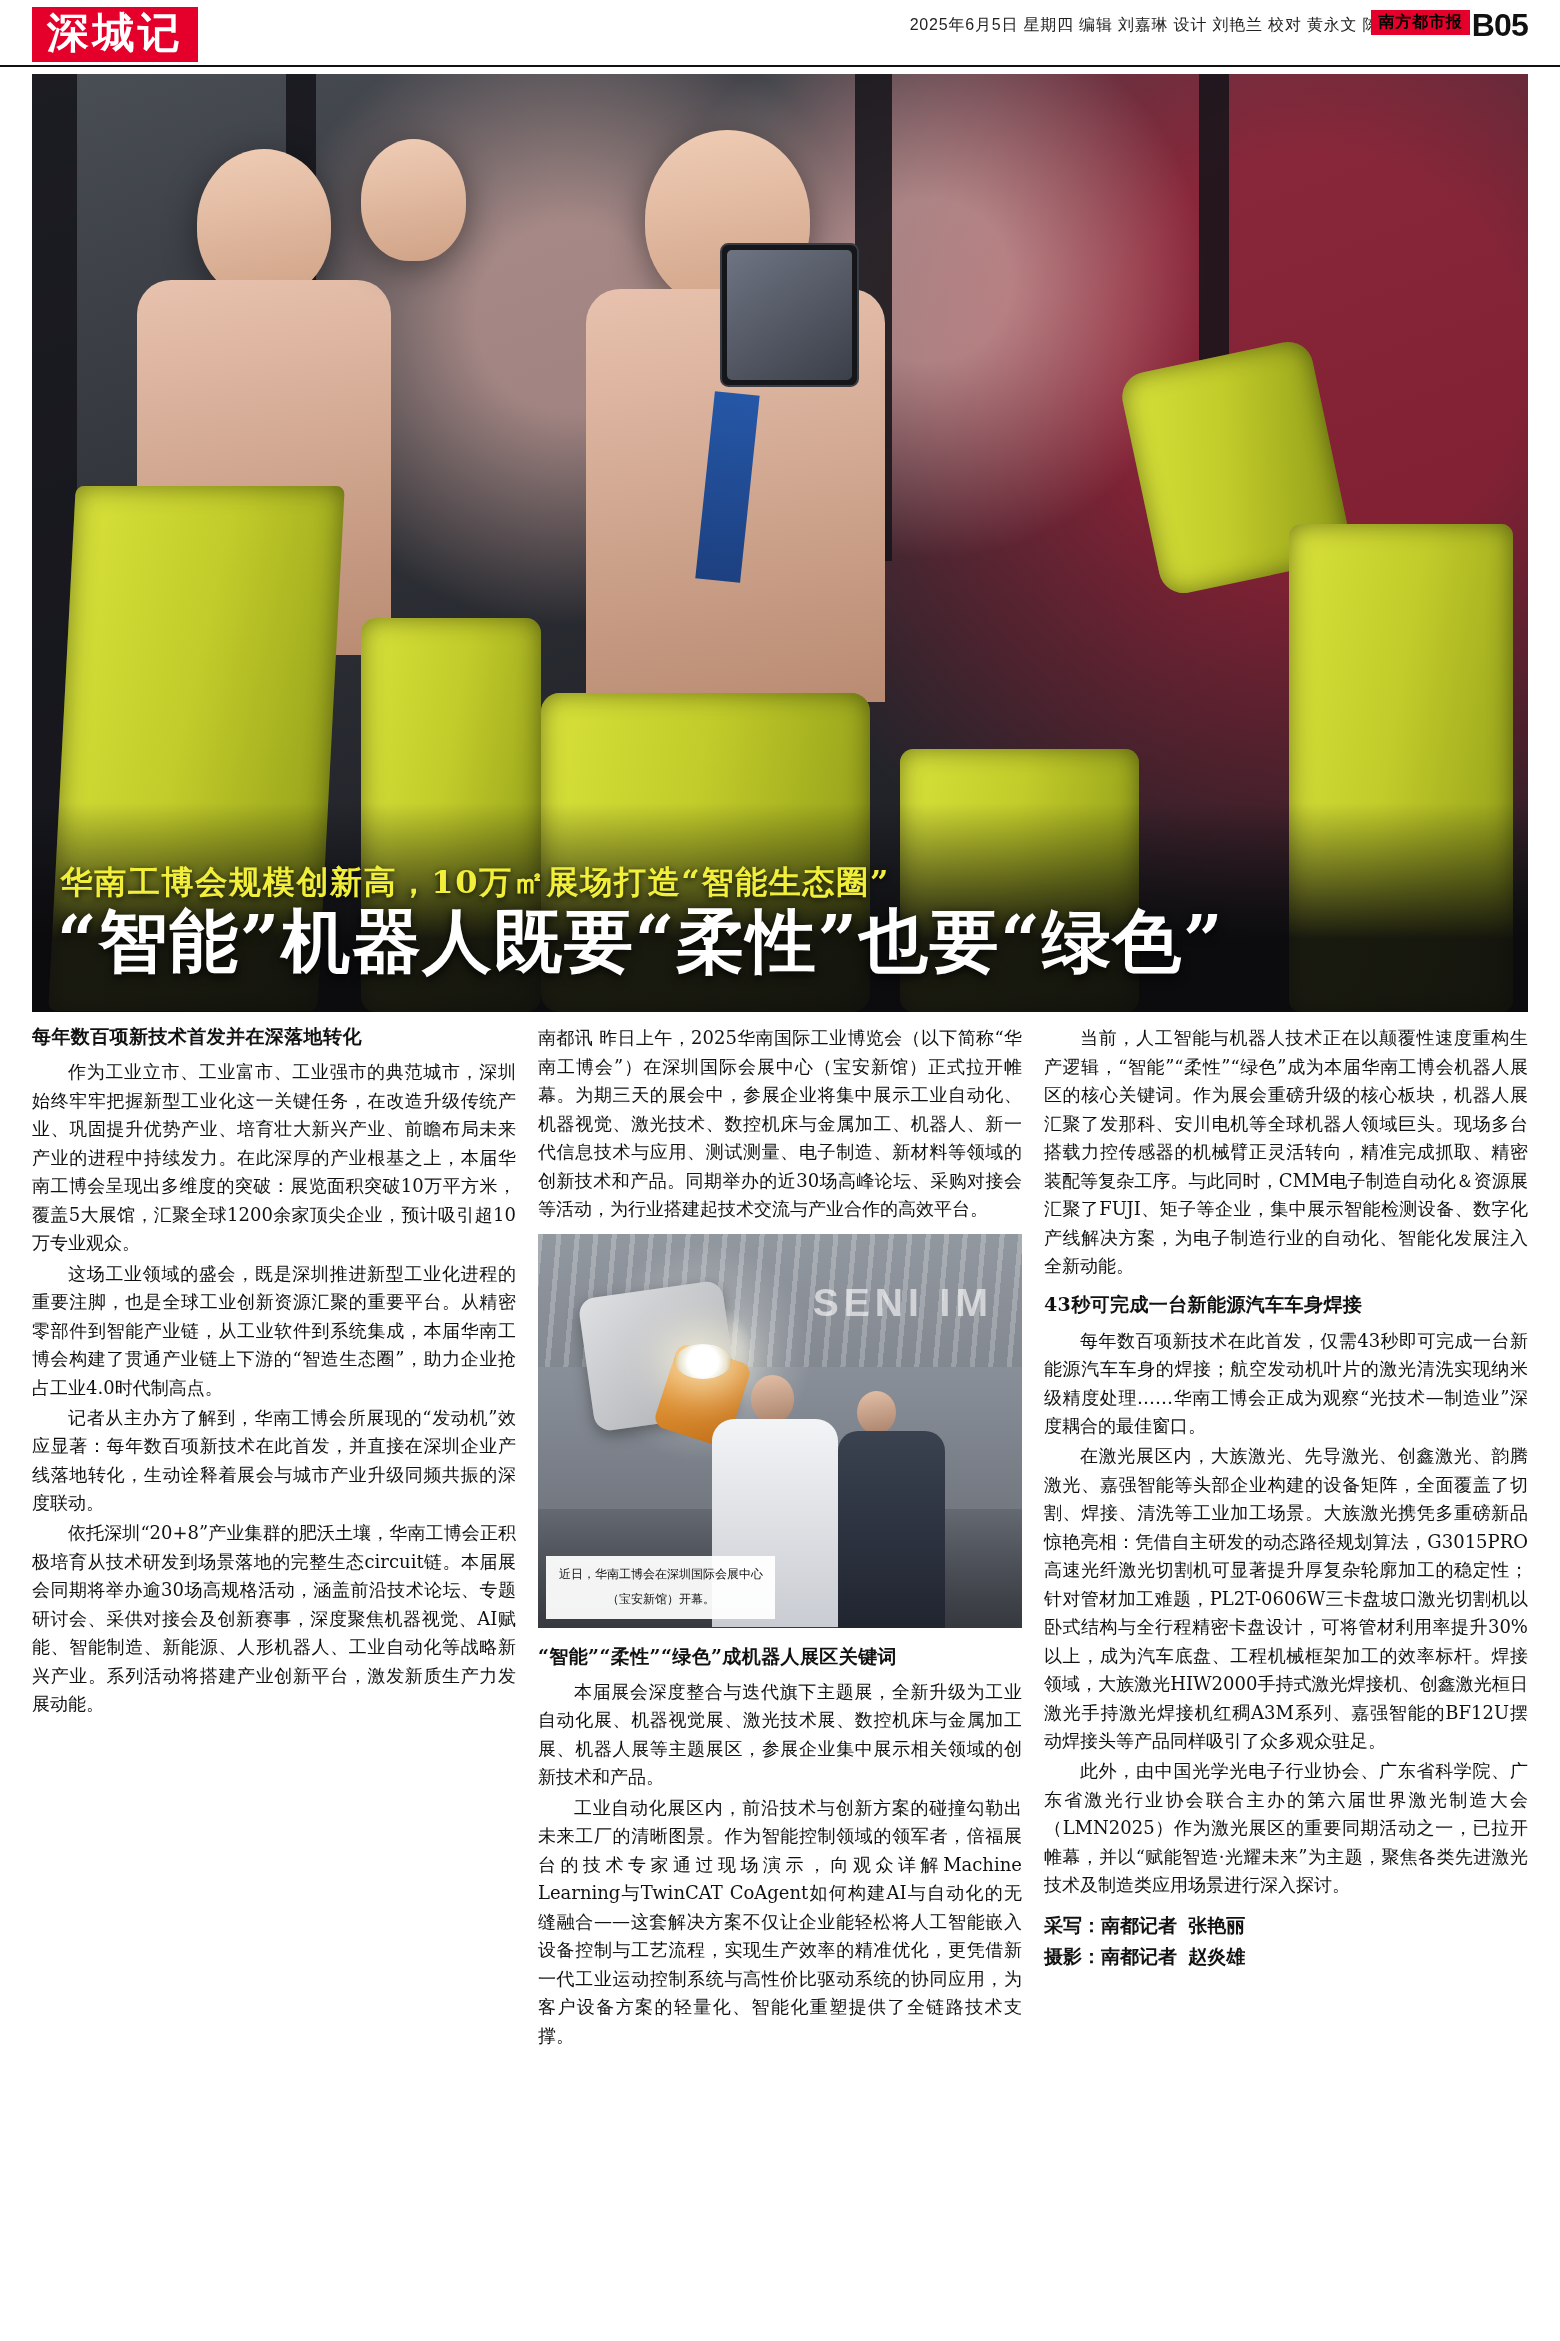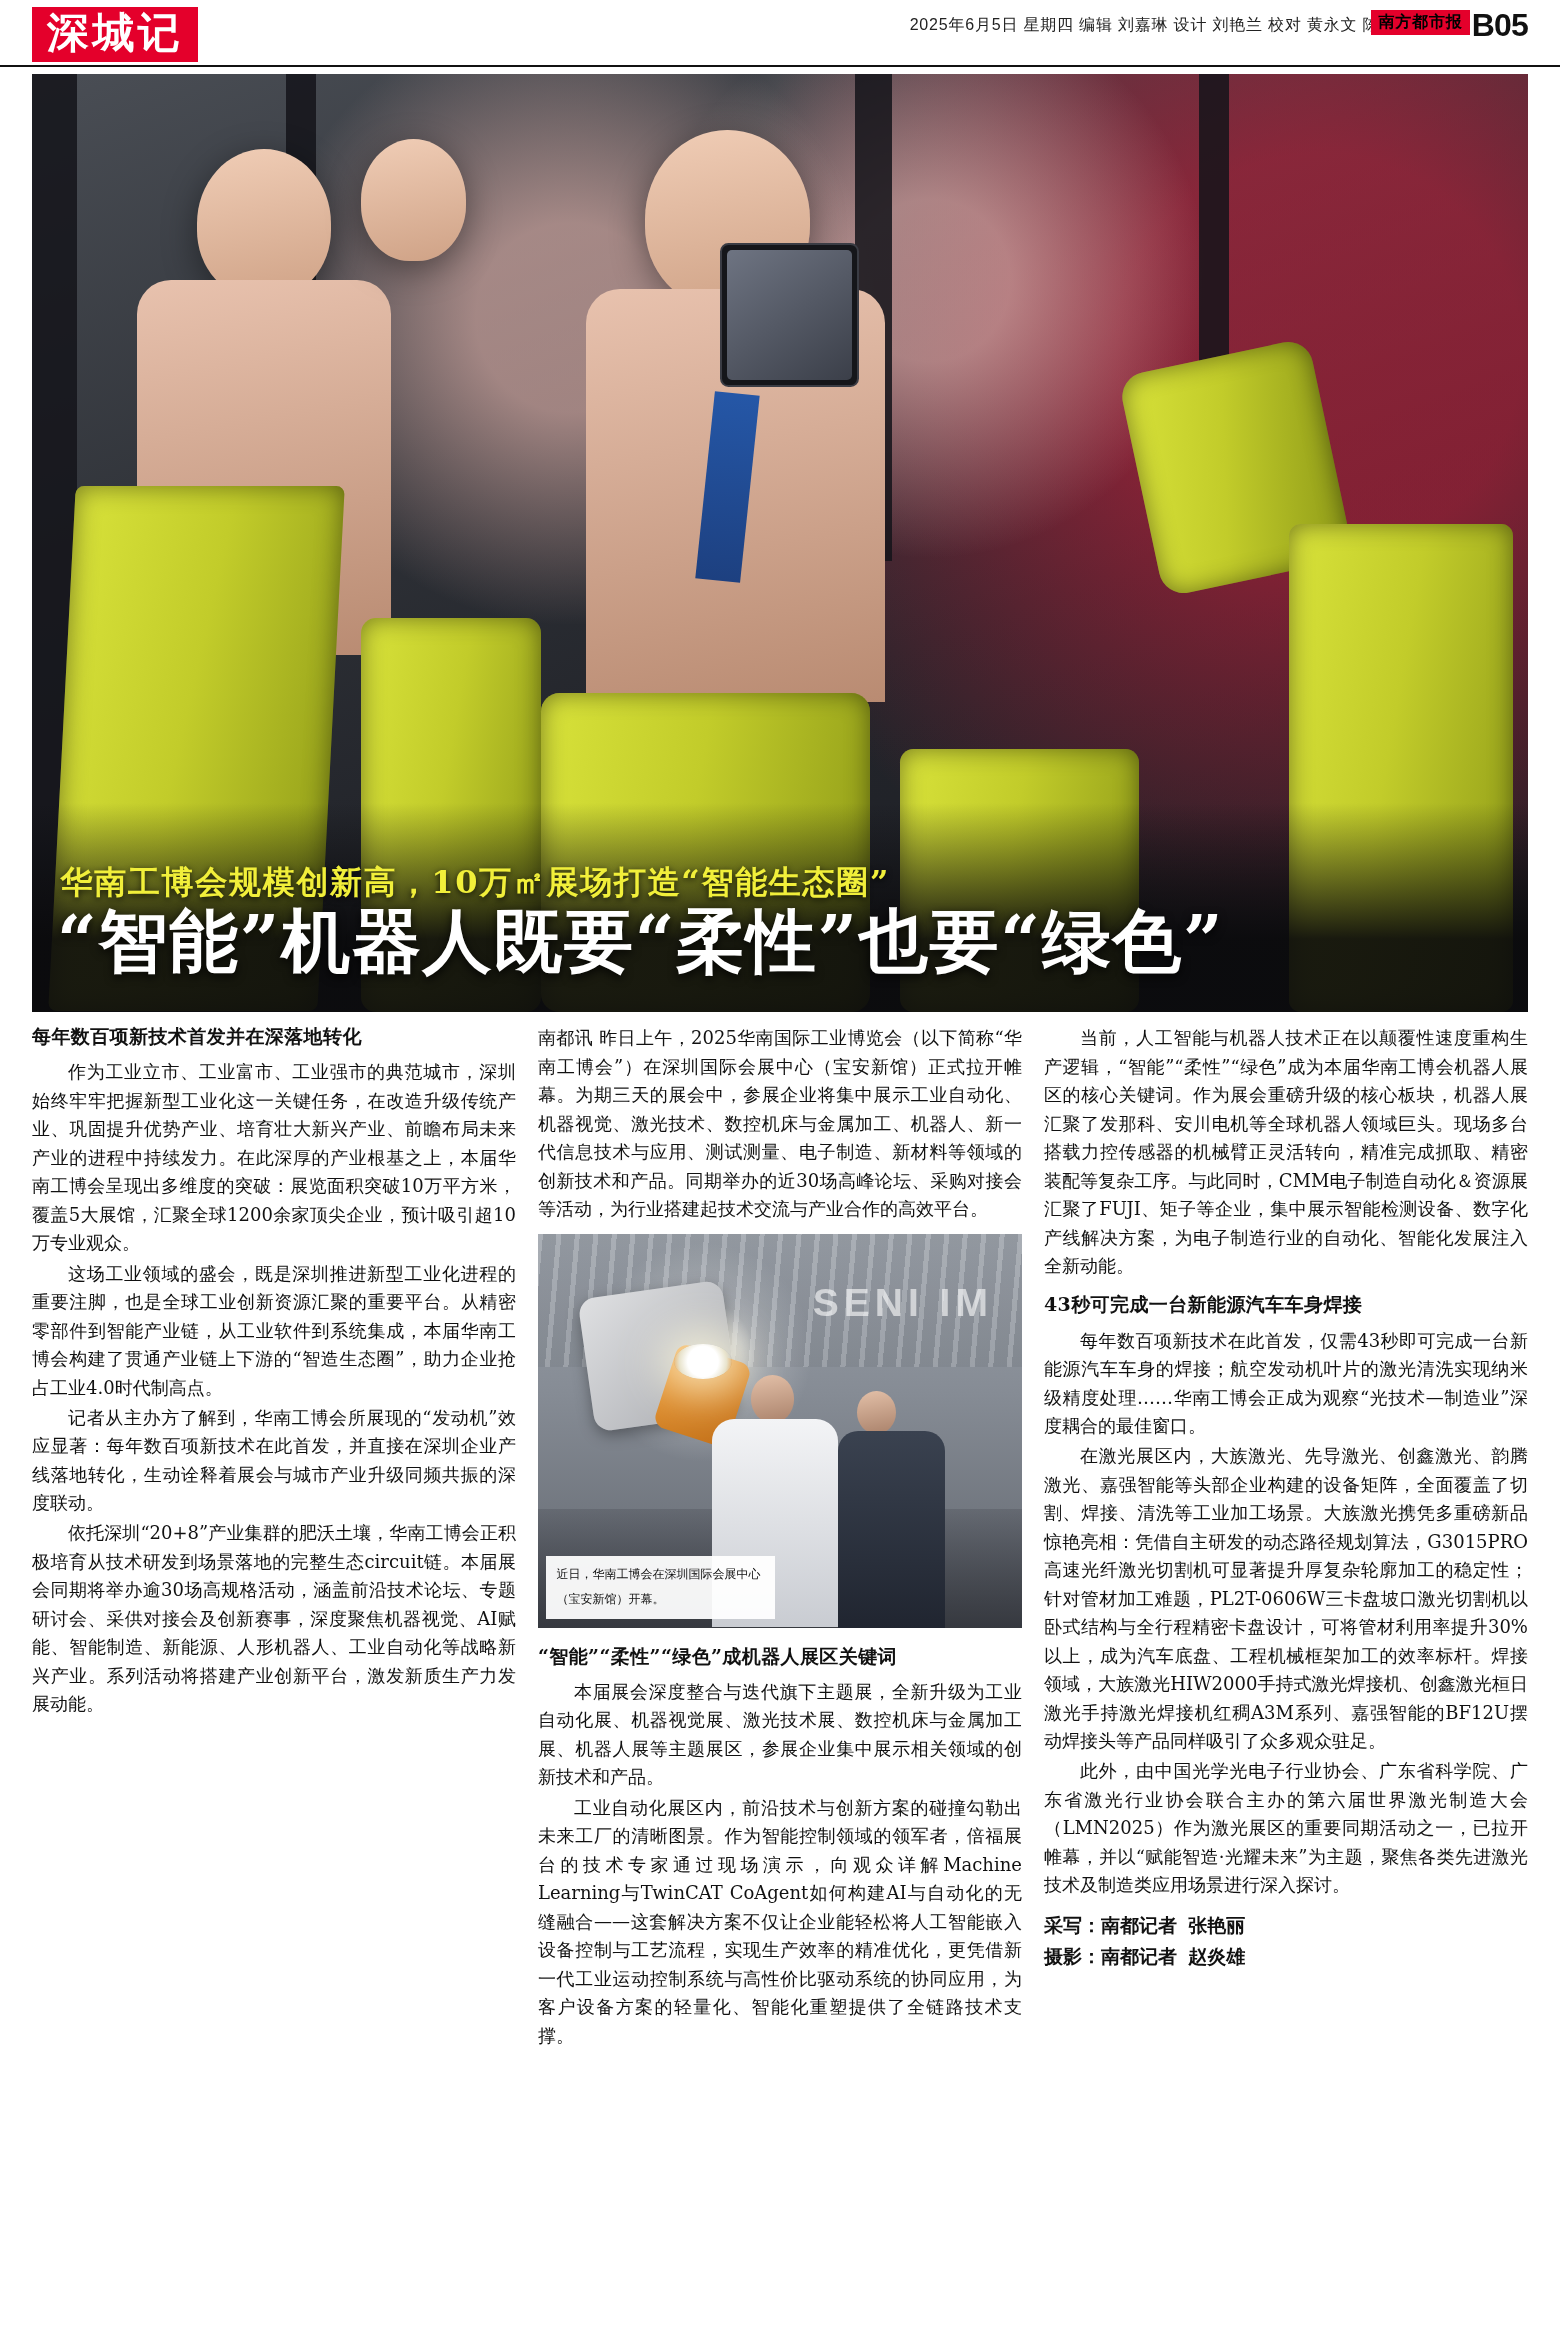--- a/index.html
+++ b/index.html
@@ -181,20 +181,21 @@
   h3.sub.first { margin-top:0; }
   .lead-first { font-weight:normal; }
 
   
   .inline-photo {
     position:relative;
     margin:10px 0 16px 0;
     height:394px;
     background:#6c7078;
     overflow:hidden;
+    text-align:center;
   }
   .ip-bg {
     position:absolute; inset:0;
     background:
       radial-gradient(circle at 34% 30%, rgba(255,255,255,.95) 0 5%, rgba(255,255,255,.25) 12%, rgba(0,0,0,0) 26%),
       linear-gradient(180deg,#9aa0a8 0%, #868c95 40%, #5f646c 100%);
   }
   .ip-ceiling {
     position:absolute; left:0; right:0; top:0; height:34%;
     background:repeating-linear-gradient(95deg, rgba(255,255,255,.16) 0 5px, rgba(0,0,0,.05) 5px 18.4px);

